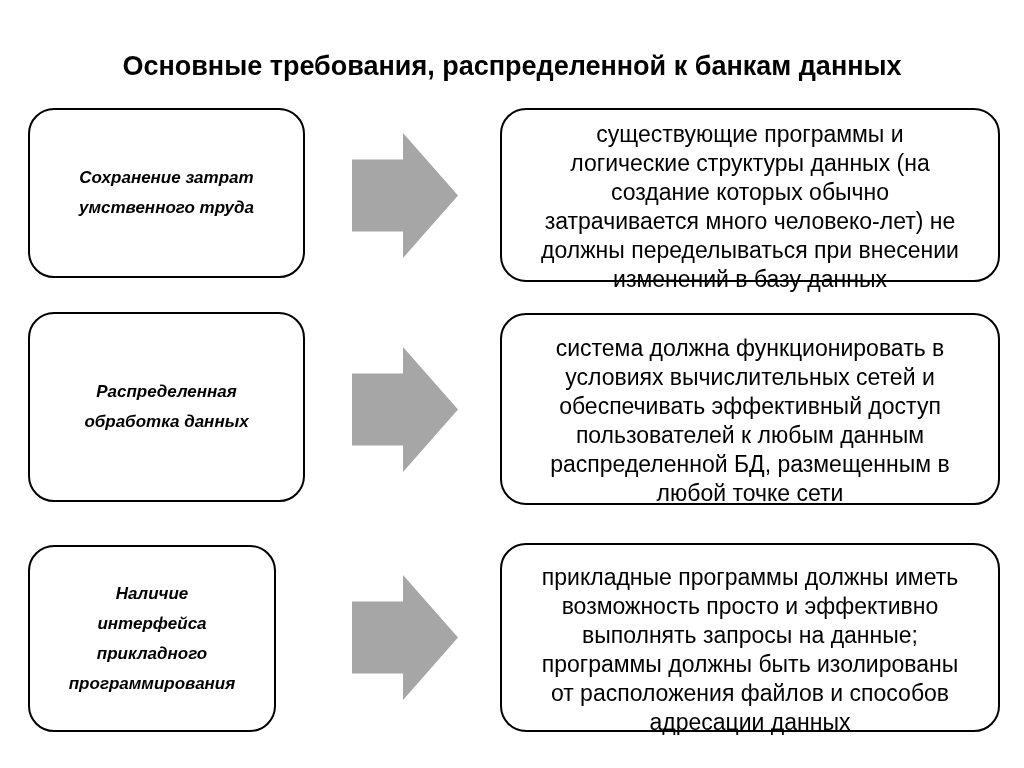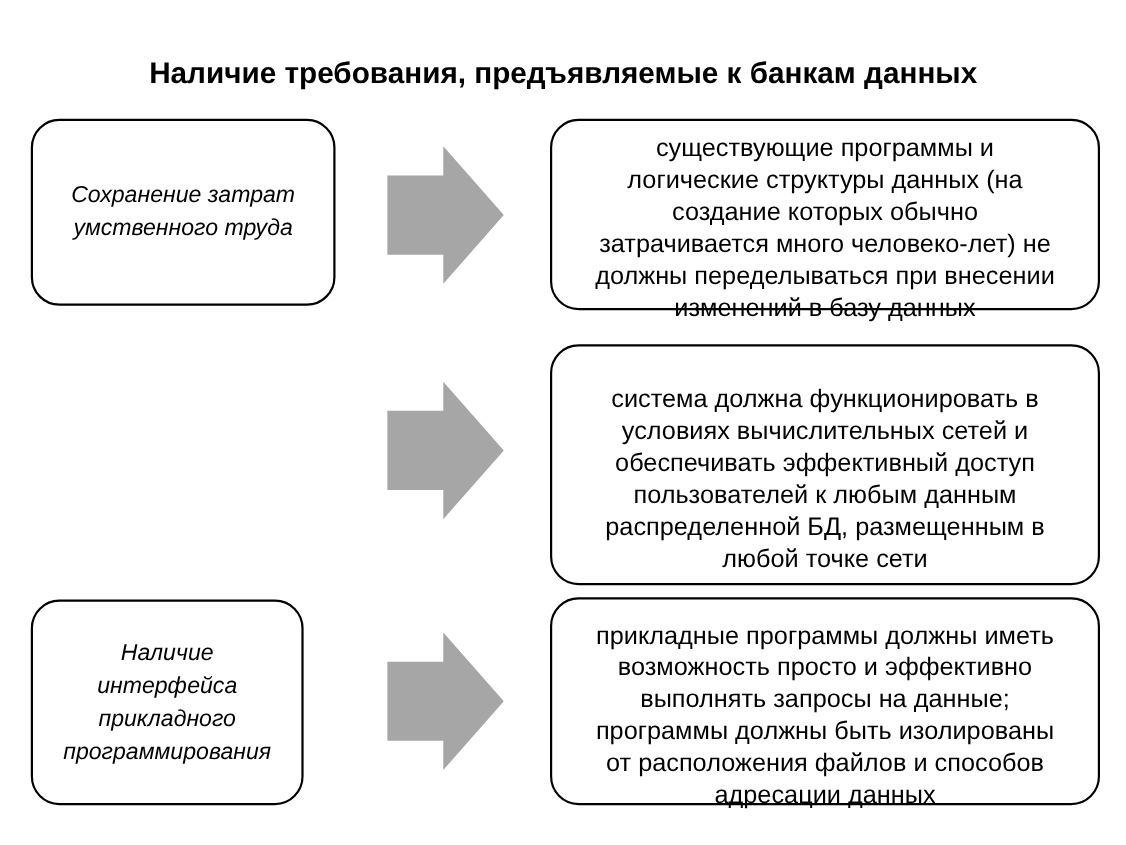--- a/index.html
+++ b/index.html
@@ -29,62 +29,67 @@
     background: #ffffff;
     display: flex;
     align-items: center;
     justify-content: center;
     text-align: center;
     box-sizing: border-box;
   }
   .box .txt { white-space: pre-line; }
   .req .txt {
     font-style: italic;
-    font-size: 21px;
+    font-size: 17px;
     line-height: 30px;
+    font-weight: bold;
   }
   .desc .txt {
     font-size: 23px;
     line-height: 29px;
     padding: 0 4px;
     margin-top: 24px;
   }
   .arrow {
     position: absolute;
     width: 106px;
     height: 125px;
   }
 </style>
 </head>
 <body>
 
 <div class="canvas">
 
-  <div class="title">Наличие требования, предъявляемые к банкам данных</div>
+  <div class="title">Основные требования, распределенной к банкам данных</div>
 
   <div class="box req" style="left:28px; top:108px; width:277px; height:170px;">
     <div class="txt">Сохранение затрат
 умственного труда</div>
   </div>
   <svg class="arrow" style="left:352px; top:133px;" viewBox="0 0 106 125">
     <polygon points="0,26.5 51,26.5 51,0 106,62.5 51,125 51,98.5 0,98.5" fill="#a6a6a6"></polygon>
   </svg>
   <div class="box desc" style="left:500px; top:108px; width:500px; height:174px;">
     <div class="txt">существующие программы и
 логические структуры данных (на
 создание которых обычно
 затрачивается много человеко-лет) не
 должны переделываться при внесении
 изменений в базу данных</div>
   </div>
 
+  <div class="box req" style="left:28px; top:312px; width:277px; height:190px;">
+    <div class="txt">Распределенная
+обработка данных</div>
+  </div>
   <svg class="arrow" style="left:352px; top:347px;" viewBox="0 0 106 125">
     <polygon points="0,26.5 51,26.5 51,0 106,62.5 51,125 51,98.5 0,98.5" fill="#a6a6a6"></polygon>
   </svg>
-  <div class="box desc" style="left:500px; top:313px; width:500px; height:219px;">
+  <div class="box desc" style="left:500px; top:313px; width:500px; height:192px;">
     <div class="txt">система должна функционировать в
 условиях вычислительных сетей и
 обеспечивать эффективный доступ
 пользователей к любым данным
 распределенной БД, размещенным в
 любой точке сети</div>
   </div>
 
   <div class="box req" style="left:28px; top:545px; width:248px; height:187px;">
     <div class="txt">Наличие

